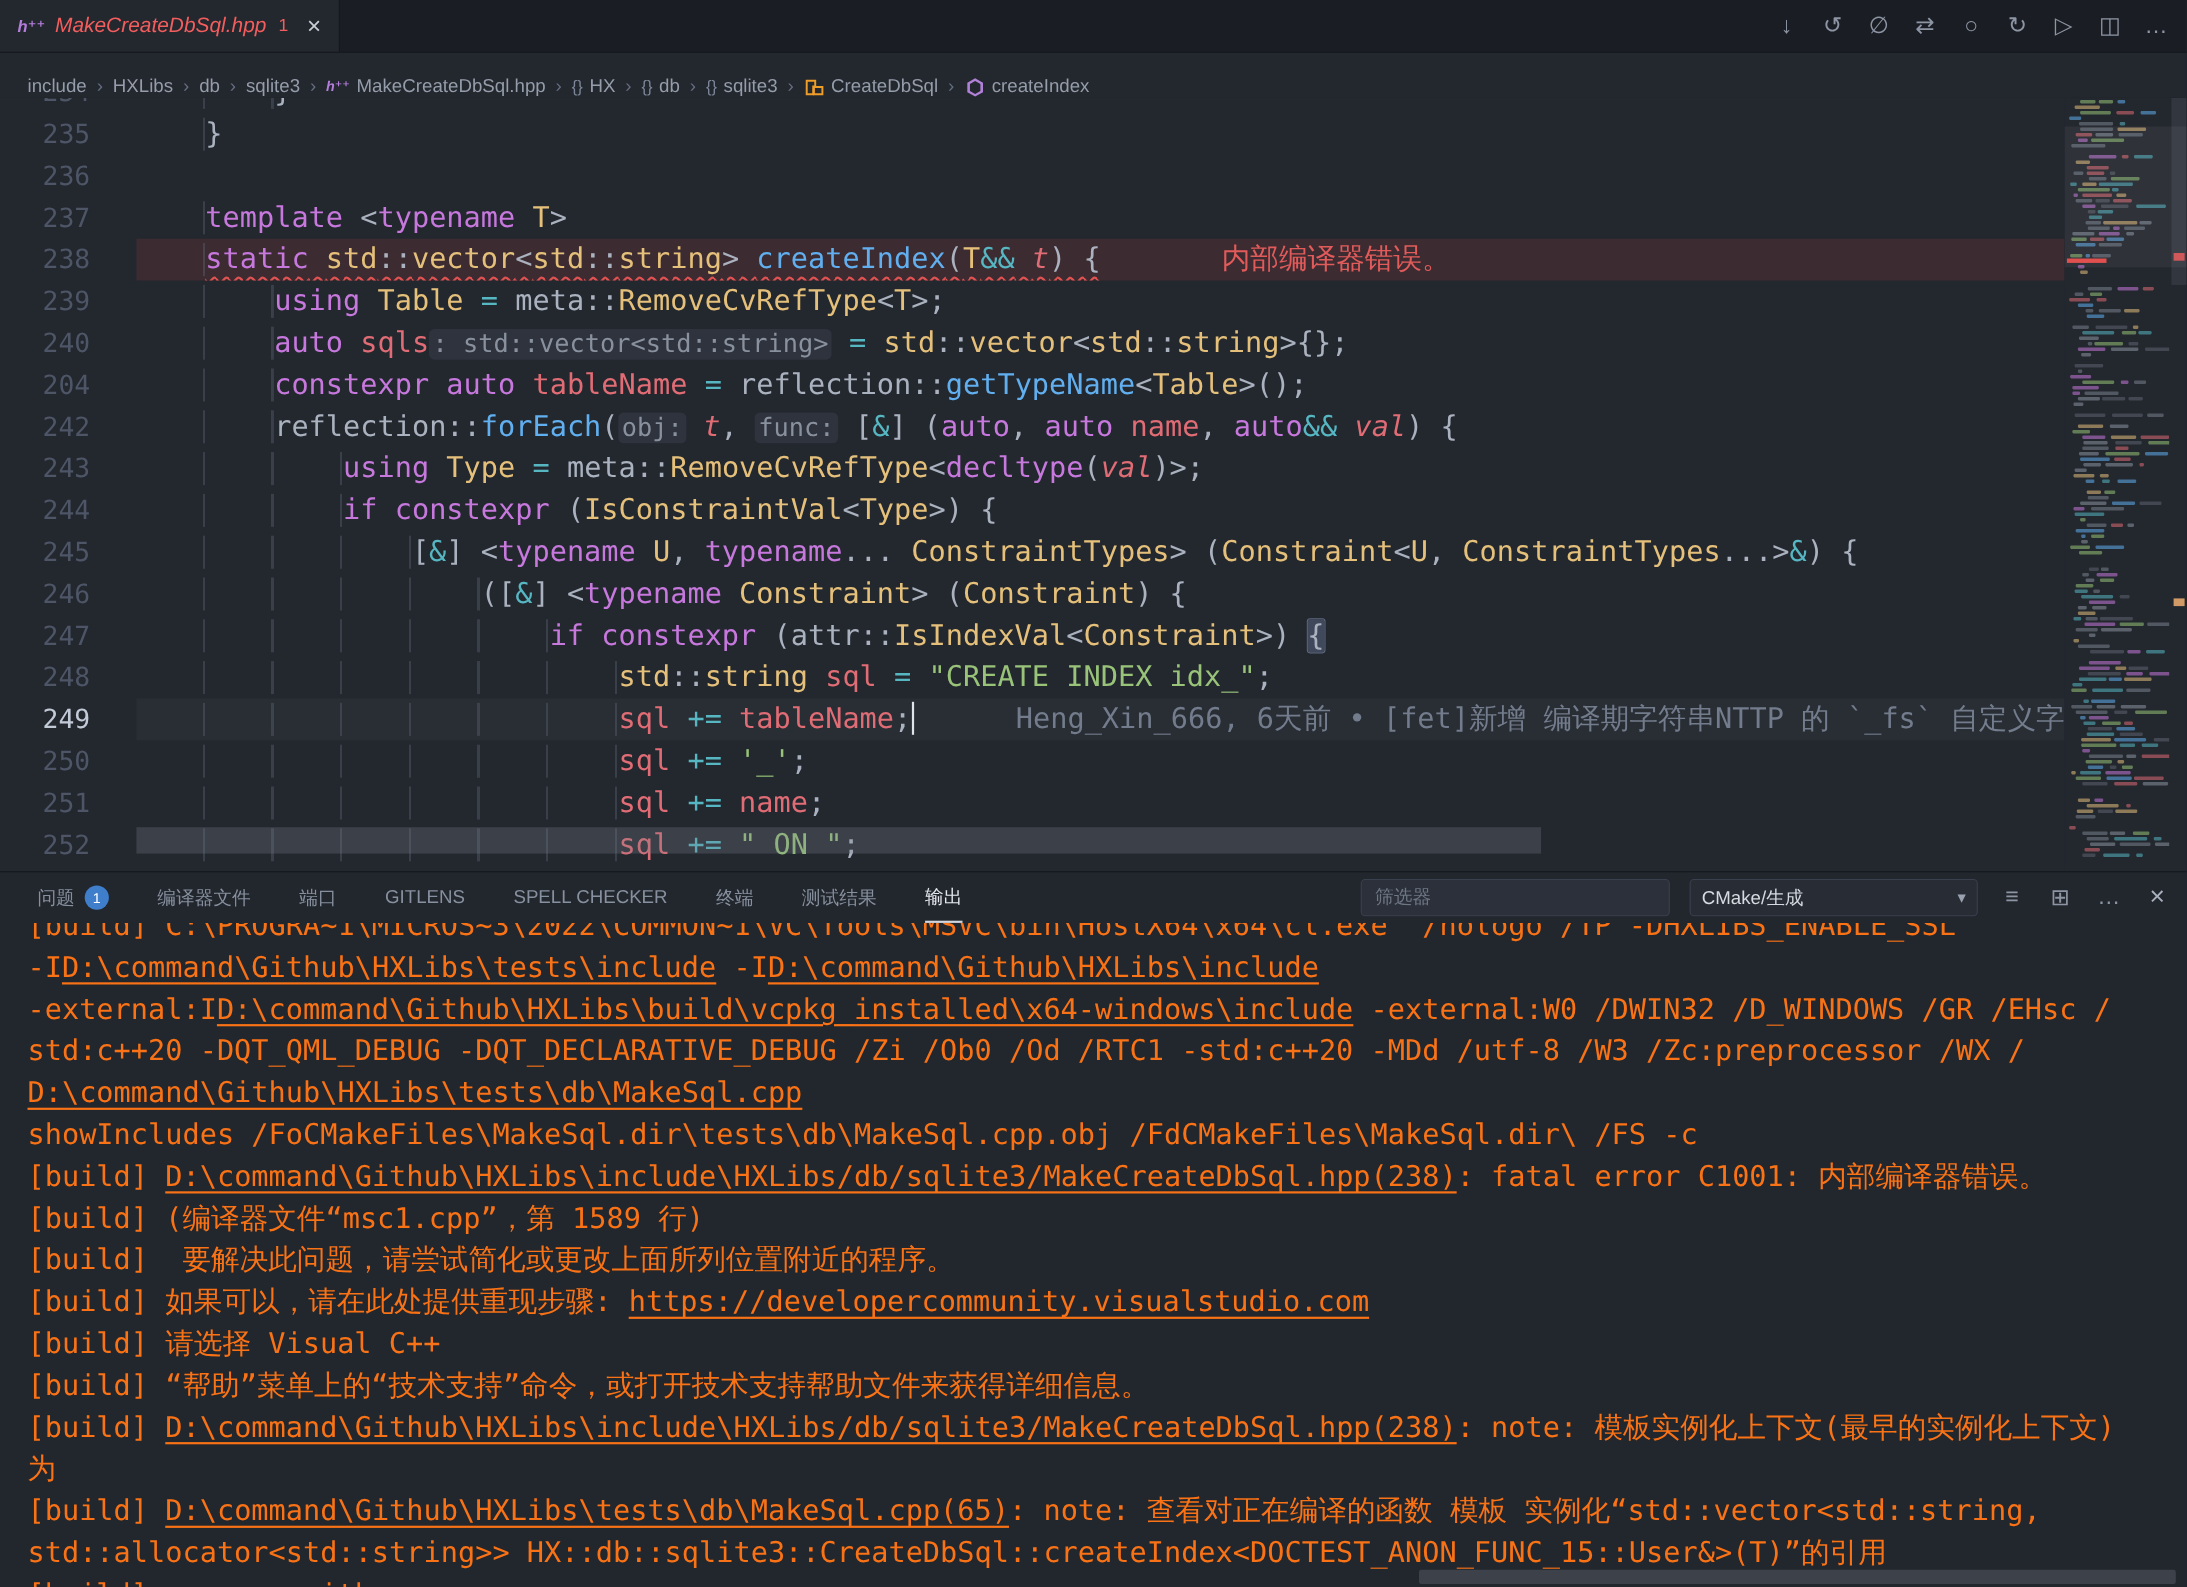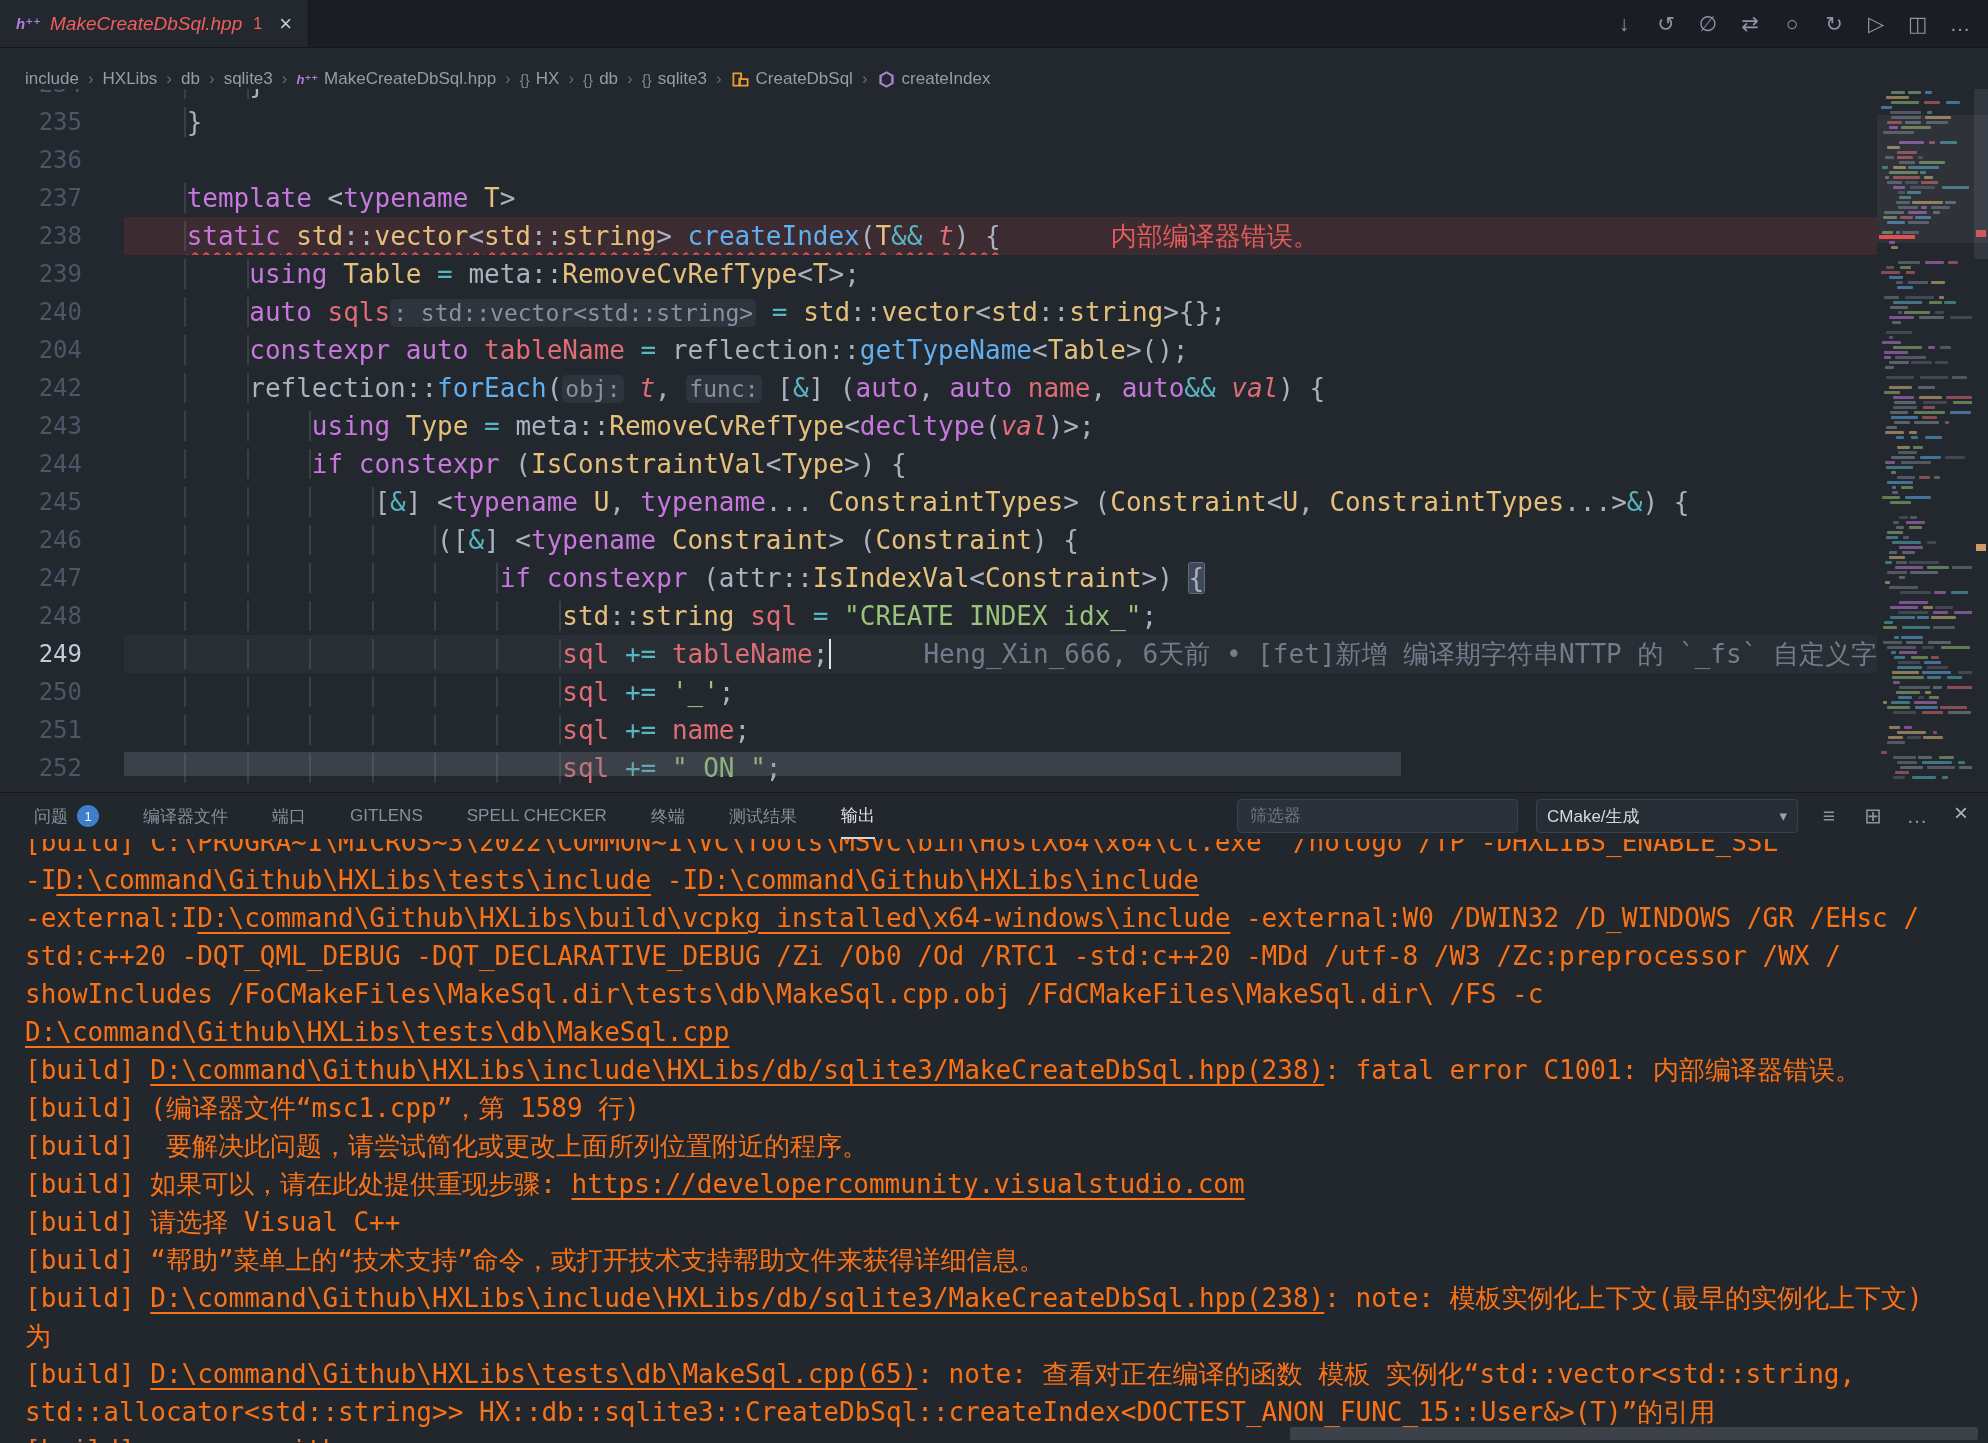--- a/index.html
+++ b/index.html
@@ -60,21 +60,21 @@
 .ruler-mark-red{position:absolute;right:2px;top:141px;width:10px;height:7px;background:#e1504f}
 .ruler-mark-orange{position:absolute;right:2px;top:455px;width:10px;height:7px;background:#d19a66}
 .vscroll{position:absolute;right:0;top:0;width:14px;height:170px;background:rgba(122,130,143,0.18)}
 
 
 .panel{position:absolute;left:0;top:792px;width:100%;height:651px;background:#22262d;border-top:1px solid #15181e}
 .panel-tabs{position:absolute;left:34px;top:0;height:46px;display:flex;gap:44px;align-items:center}
 .ptab{color:#87909e;font-size:17px;height:46px;display:flex;align-items:center;gap:9px;cursor:pointer;white-space:nowrap}
 .ptab.active{color:#e4e8ee;border-bottom:2px solid #d2d7df}
 .pbadge{background:#3f7ecb;color:#fff;border-radius:50%;width:22px;height:22px;display:flex;align-items:center;justify-content:center;font-size:13px}
-.panel-right{position:absolute;right:14px;top:6px;display:flex;gap:18px}
+.panel-right{position:absolute;right:14px;top:6px;display:flex;align-items:center;gap:18px}
 .filter{width:281px;height:34px;background:#2b303a;border:1px solid #3a414e;border-radius:4px;color:#d2d7df;font-size:17px;padding:0 12px;outline:none;font-family:"Liberation Sans",sans-serif}
 .filter::placeholder{color:#6f7785}
 .channel{width:262px;height:34px;background:#272c35;border:1px solid #3a414e;border-radius:4px;display:flex;align-items:center;justify-content:space-between;padding:0 10px;color:#d6dae1;font-size:17px;cursor:pointer}
 .chev{color:#9aa2b0;font-size:15px}
 .pa{color:#8d95a4;font-size:21px;width:26px;text-align:center;cursor:pointer}
 .pclose{color:#aab1bd;font-size:24px;width:26px;text-align:center;cursor:pointer}
 .panel-body{position:absolute;left:0;top:46px;right:0;bottom:0;overflow:hidden;padding-left:25px}
 .out-row{white-space:pre;font-family:"DejaVu Sans Mono",monospace;font-size:26px;line-height:38px;color:#f97316}
 .out-row:first-child{margin-top:-16px}
 .out-link{text-decoration:underline;text-underline-offset:5px;cursor:pointer}
@@ -430,22 +430,22 @@
           <span class="pa">⊞</span>
           <span class="pa">…</span>
         </span>
       <span class="pclose">×</span>
     </div>
     <div class="panel-body" id="output">
         <div class="out-row"><span>[build] C:\PROGRA~1\MICROS~3\2022\COMMON~1\VC\Tools\MSVC\bin\HostX64\x64\cl.exe  /nologo /TP -DHXLIBS_ENABLE_SSL</span></div>
         <div class="out-row"><span>-I</span><span class="out-link">D:\command\Github\HXLibs\tests\include</span><span> -I</span><span class="out-link">D:\command\Github\HXLibs\include</span></div>
         <div class="out-row"><span>-external:I</span><span class="out-link">D:\command\Github\HXLibs\build\vcpkg_installed\x64-windows\include</span><span> -external:W0 /DWIN32 /D_WINDOWS /GR /EHsc /</span></div>
         <div class="out-row"><span>std:c++20 -DQT_QML_DEBUG -DQT_DECLARATIVE_DEBUG /Zi /Ob0 /Od /RTC1 -std:c++20 -MDd /utf-8 /W3 /Zc:preprocessor /WX /</span></div>
+        <div class="out-row"><span class="out-link">D:\command\Github\HXLibs\tests\db\MakeSql.cpp</span></div>
         <div class="out-row"><span>showIncludes /FoCMakeFiles\MakeSql.dir\tests\db\MakeSql.cpp.obj /FdCMakeFiles\MakeSql.dir\ /FS -c</span></div>
-        <div class="out-row"><span class="out-link">D:\command\Github\HXLibs\tests\db\MakeSql.cpp</span></div>
         <div class="out-row"><span>[build] </span><span class="out-link">D:\command\Github\HXLibs\include\HXLibs/db/sqlite3/MakeCreateDbSql.hpp(238)</span><span>: fatal error C1001: 内部编译器错误。</span></div>
         <div class="out-row"><span>[build] (编译器文件“msc1.cpp”，第 1589 行)</span></div>
         <div class="out-row"><span>[build]  要解决此问题，请尝试简化或更改上面所列位置附近的程序。</span></div>
         <div class="out-row"><span>[build] 如果可以，请在此处提供重现步骤: </span><span class="out-link">https://developercommunity.visualstudio.com</span></div>
         <div class="out-row"><span>[build] 请选择 Visual C++</span></div>
         <div class="out-row"><span>[build] “帮助”菜单上的“技术支持”命令，或打开技术支持帮助文件来获得详细信息。</span></div>
         <div class="out-row"><span>[build] </span><span class="out-link">D:\command\Github\HXLibs\include\HXLibs/db/sqlite3/MakeCreateDbSql.hpp(238)</span><span>: note: 模板实例化上下文(最早的实例化上下文)</span></div>
         <div class="out-row"><span>为</span></div>
         <div class="out-row"><span>[build] </span><span class="out-link">D:\command\Github\HXLibs\tests\db\MakeSql.cpp(65)</span><span>: note: 查看对正在编译的函数 模板 实例化“std::vector&lt;std::string,</span></div>
         <div class="out-row"><span>std::allocator&lt;std::string&gt;&gt; HX::db::sqlite3::CreateDbSql::createIndex&lt;DOCTEST_ANON_FUNC_15::User&amp;&gt;(T)”的引用</span></div>

